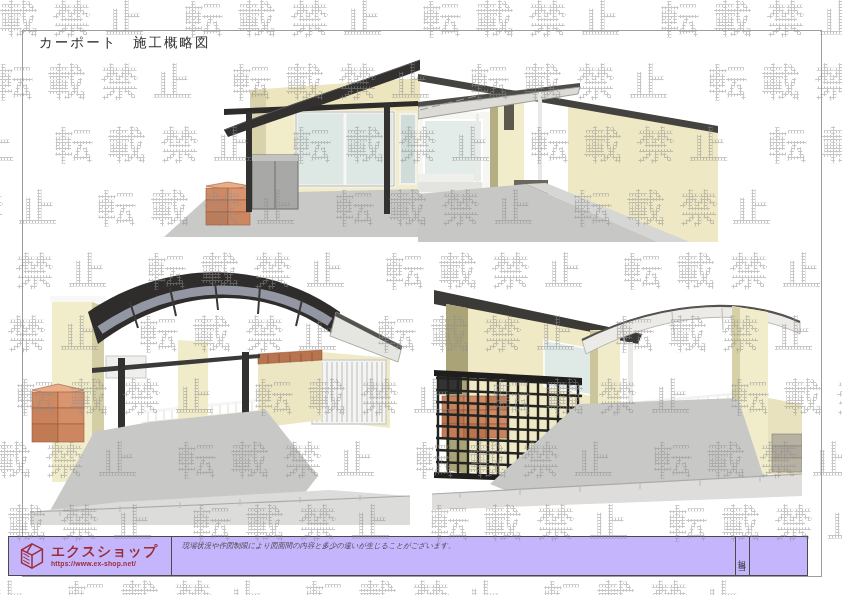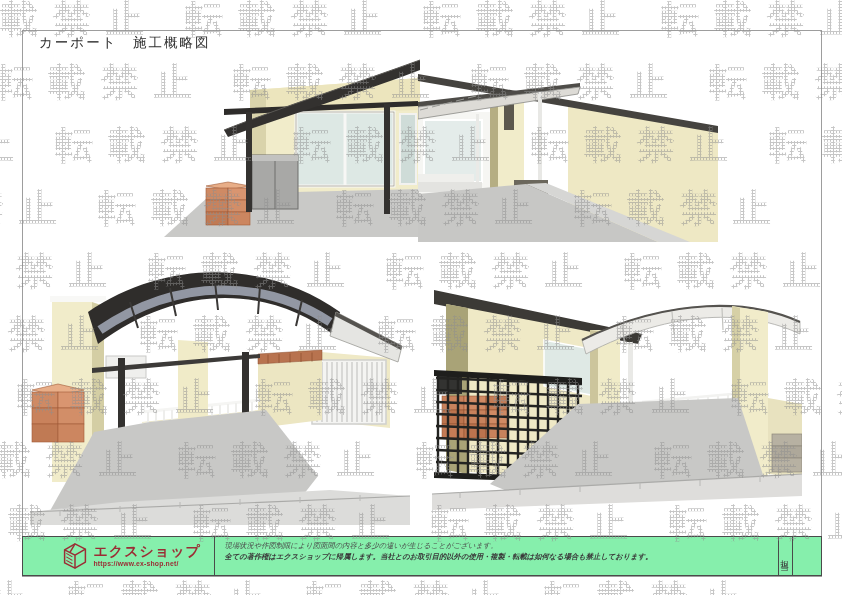--- a/index.html
+++ b/index.html
@@ -12,22 +12,22 @@
   .view{position:absolute;}
   
   .wm-layer{position:absolute;inset:0;z-index:50;pointer-events:none;overflow:hidden;}
   .wm{position:absolute;white-space:nowrap;font-family:"DejaVu Sans","Liberation Sans",sans-serif;
       font-weight:bold;font-size:38px;letter-spacing:15px;color:#8f8f8f;opacity:.5;
       -webkit-mask-image:radial-gradient(circle,#000 1.05px,rgba(0,0,0,0) 1.2px);
       -webkit-mask-size:3px 3px;
       mask-image:radial-gradient(circle,#000 1.05px,rgba(0,0,0,0) 1.2px);
       mask-size:3px 3px;}
   
-  .footer{position:absolute;left:22px;top:536px;width:800px;height:40px;z-index:20;
-          border:1px solid #4a4a4a;box-sizing:border-box;display:flex;background:#86efac;justify-content:center;}
+  .footer{position:absolute;left:8px;top:536px;width:800px;height:40px;z-index:20;
+          border:1px solid #4a4a4a;box-sizing:border-box;display:flex;background:#c4b5fd;}
   .f-cell{box-sizing:border-box;border-right:1px solid #4a4a4a;height:100%;}
   .f-logo{width:163px;display:flex;align-items:center;padding-left:10px;gap:6px;}
   .f-logo-txt{display:flex;flex-direction:column;line-height:1;}
   .brand{font-size:14px;font-weight:bold;color:#9b2d35;letter-spacing:1px;}
   .brand-url{font-size:6.8px;font-weight:bold;color:#9b2d35;margin-top:3px;letter-spacing:.2px;}
   .f-text{width:564px;padding:4px 0 0 10px;font-style:italic;}
   .f-text p{margin:0;font-size:7.3px;line-height:10.6px;color:#4a4a4a;white-space:nowrap;overflow:hidden;}
   .f-text p.b3{font-weight:bold;color:#3a3a3a;}
   .f-tanto{width:14px;display:flex;align-items:center;justify-content:center;}
   .tanto-label{writing-mode:vertical-rl;text-orientation:upright;font-family:"DejaVu Serif","Liberation Serif",serif;
@@ -254,21 +254,20 @@
           <line x1="5" y1="21" x2="12" y2="25"></line>
         </g>
       </svg>
       <div class="f-logo-txt">
         <span class="brand">エクスショップ</span>
         <span class="brand-url">https://www.ex-shop.net/</span>
       </div>
     </div>
     <div class="f-cell f-text">
       <p>現場状況や作図制限により図面間の内容と多少の違いが生じることがございます。</p>
-      <p class="b3">全ての著作権はエクスショップに帰属します。当社とのお取引目的以外の使用・複製・転載は如何なる場合も禁止しております。</p>
     </div>
     <div class="f-cell f-tanto">
       <span class="tanto-label">担当</span>
     </div>
   </div>
 
   <div class="wm-layer">
       <div class="wm" style="left: -53px; top: -6px;">転載禁止</div>
       <div class="wm" style="left: 185px; top: -6px;">転載禁止</div>
       <div class="wm" style="left: 423px; top: -6px;">転載禁止</div>

